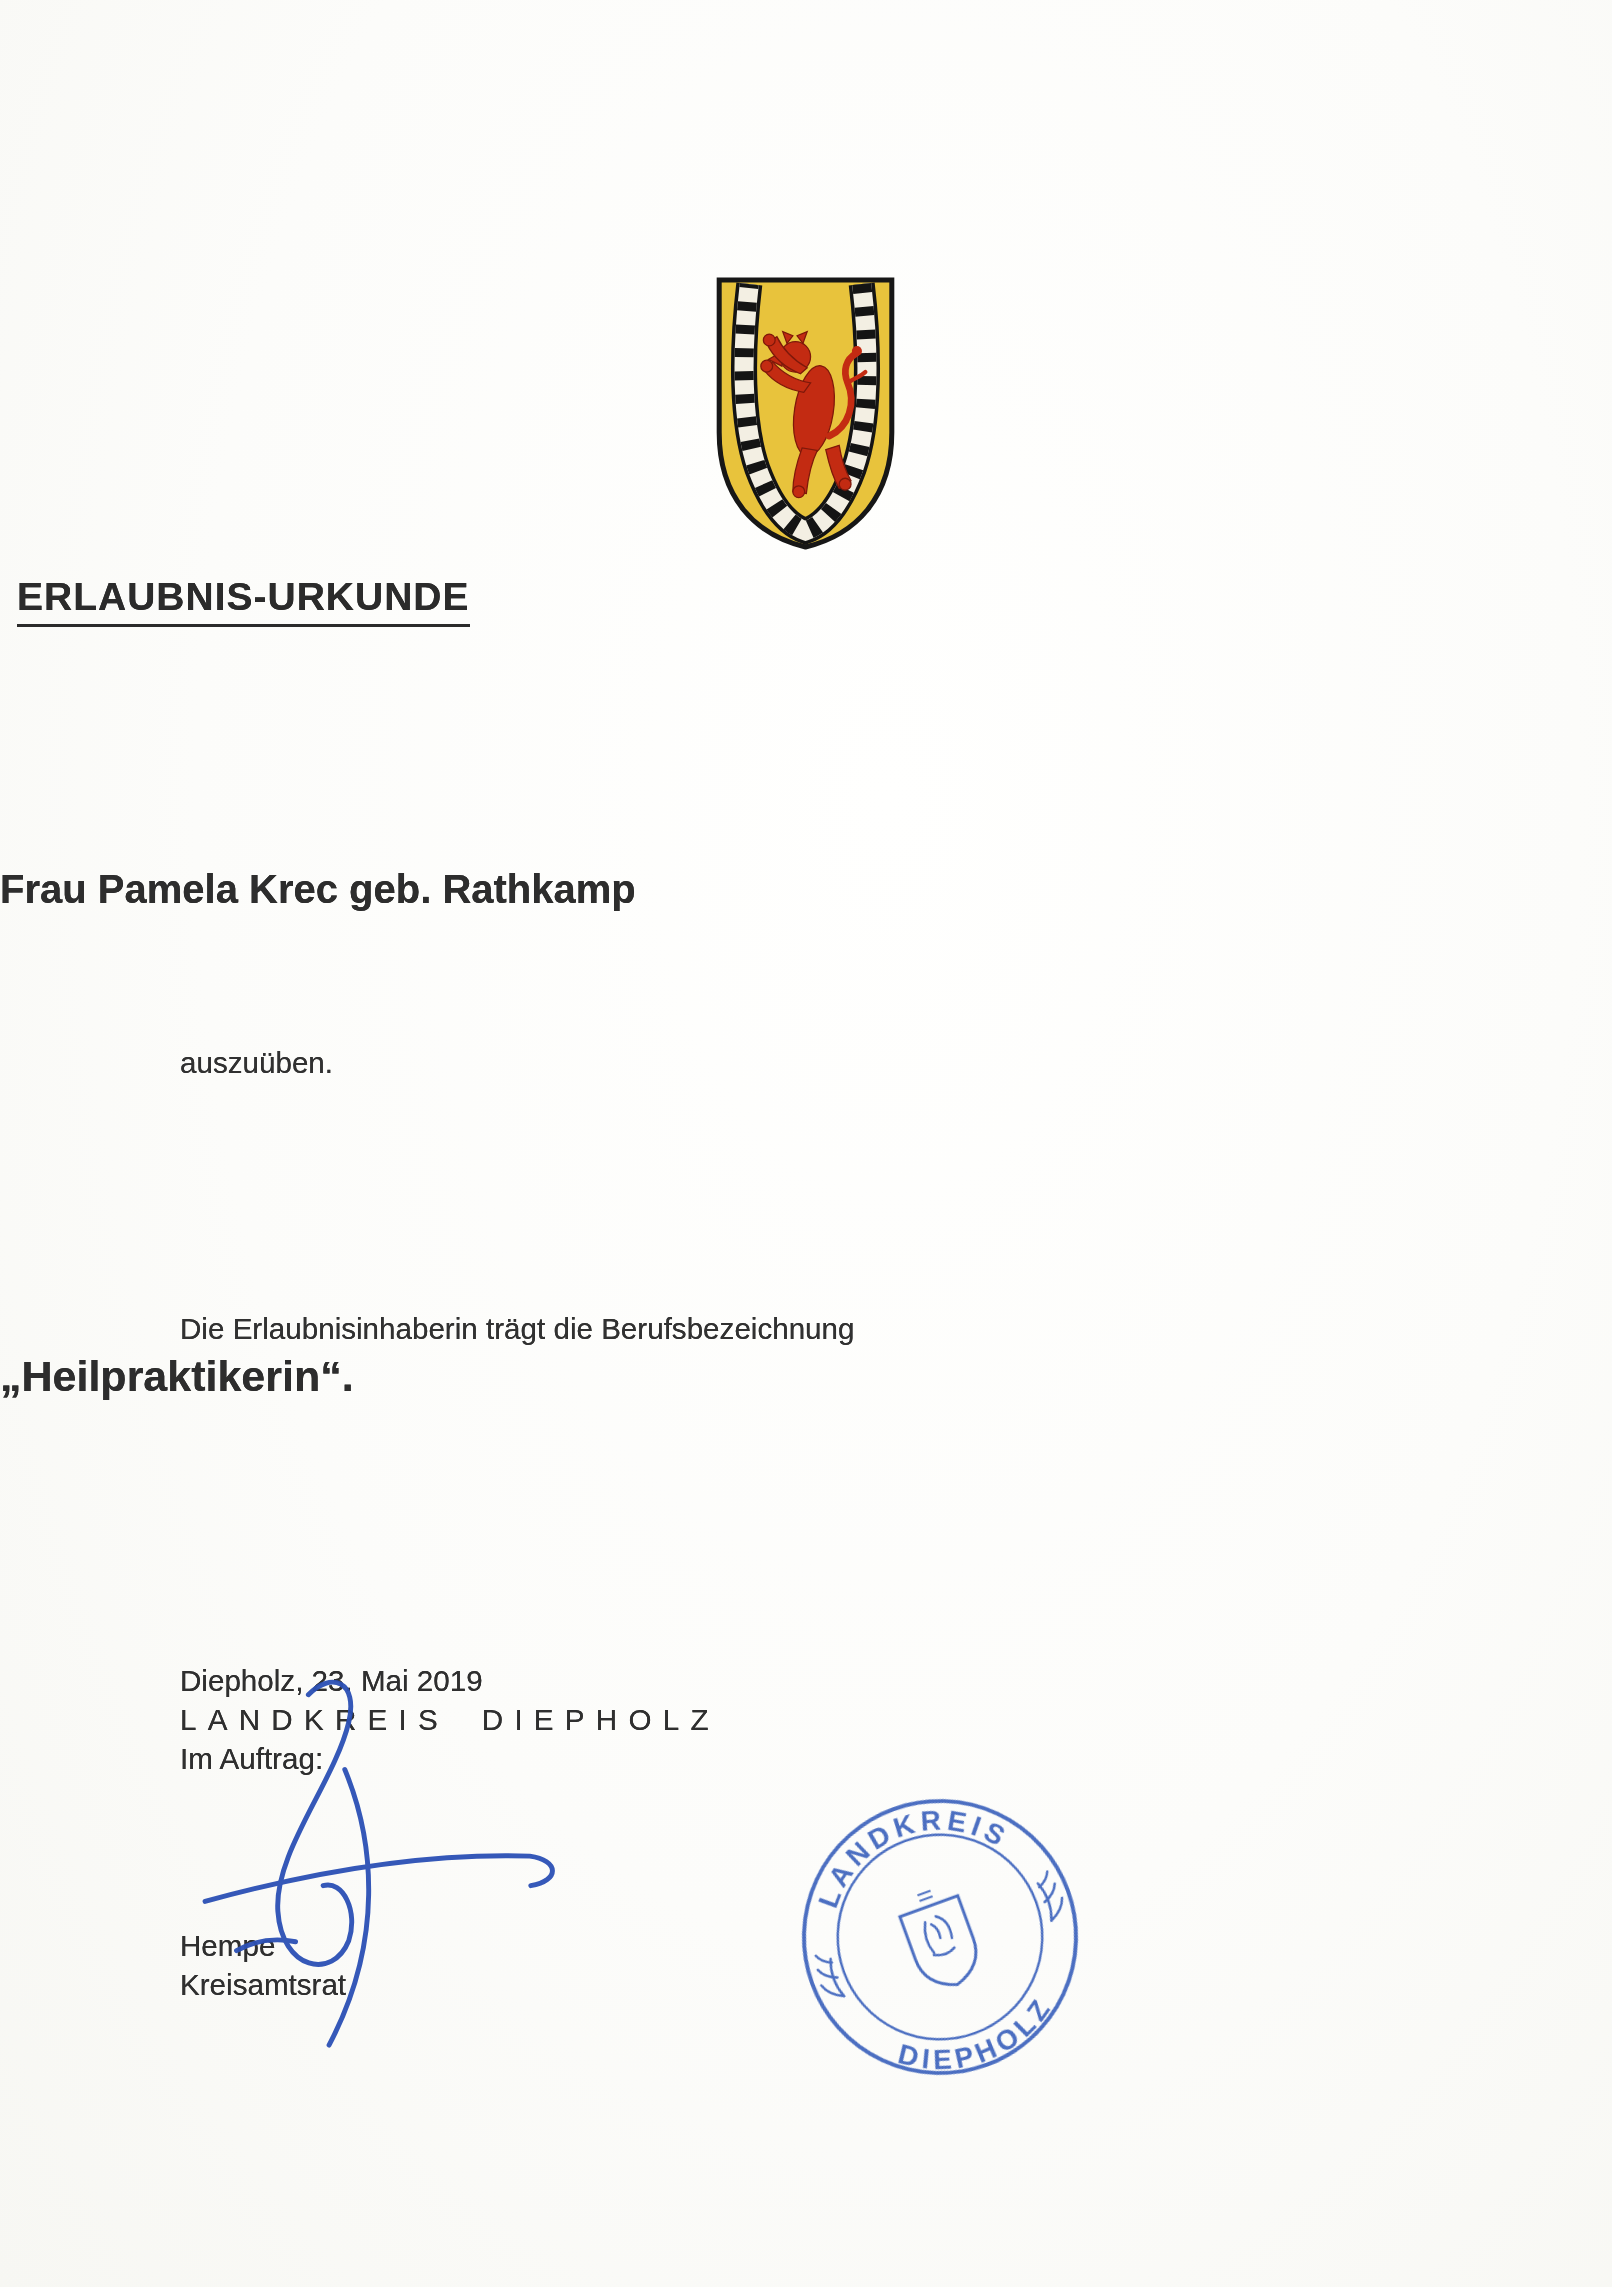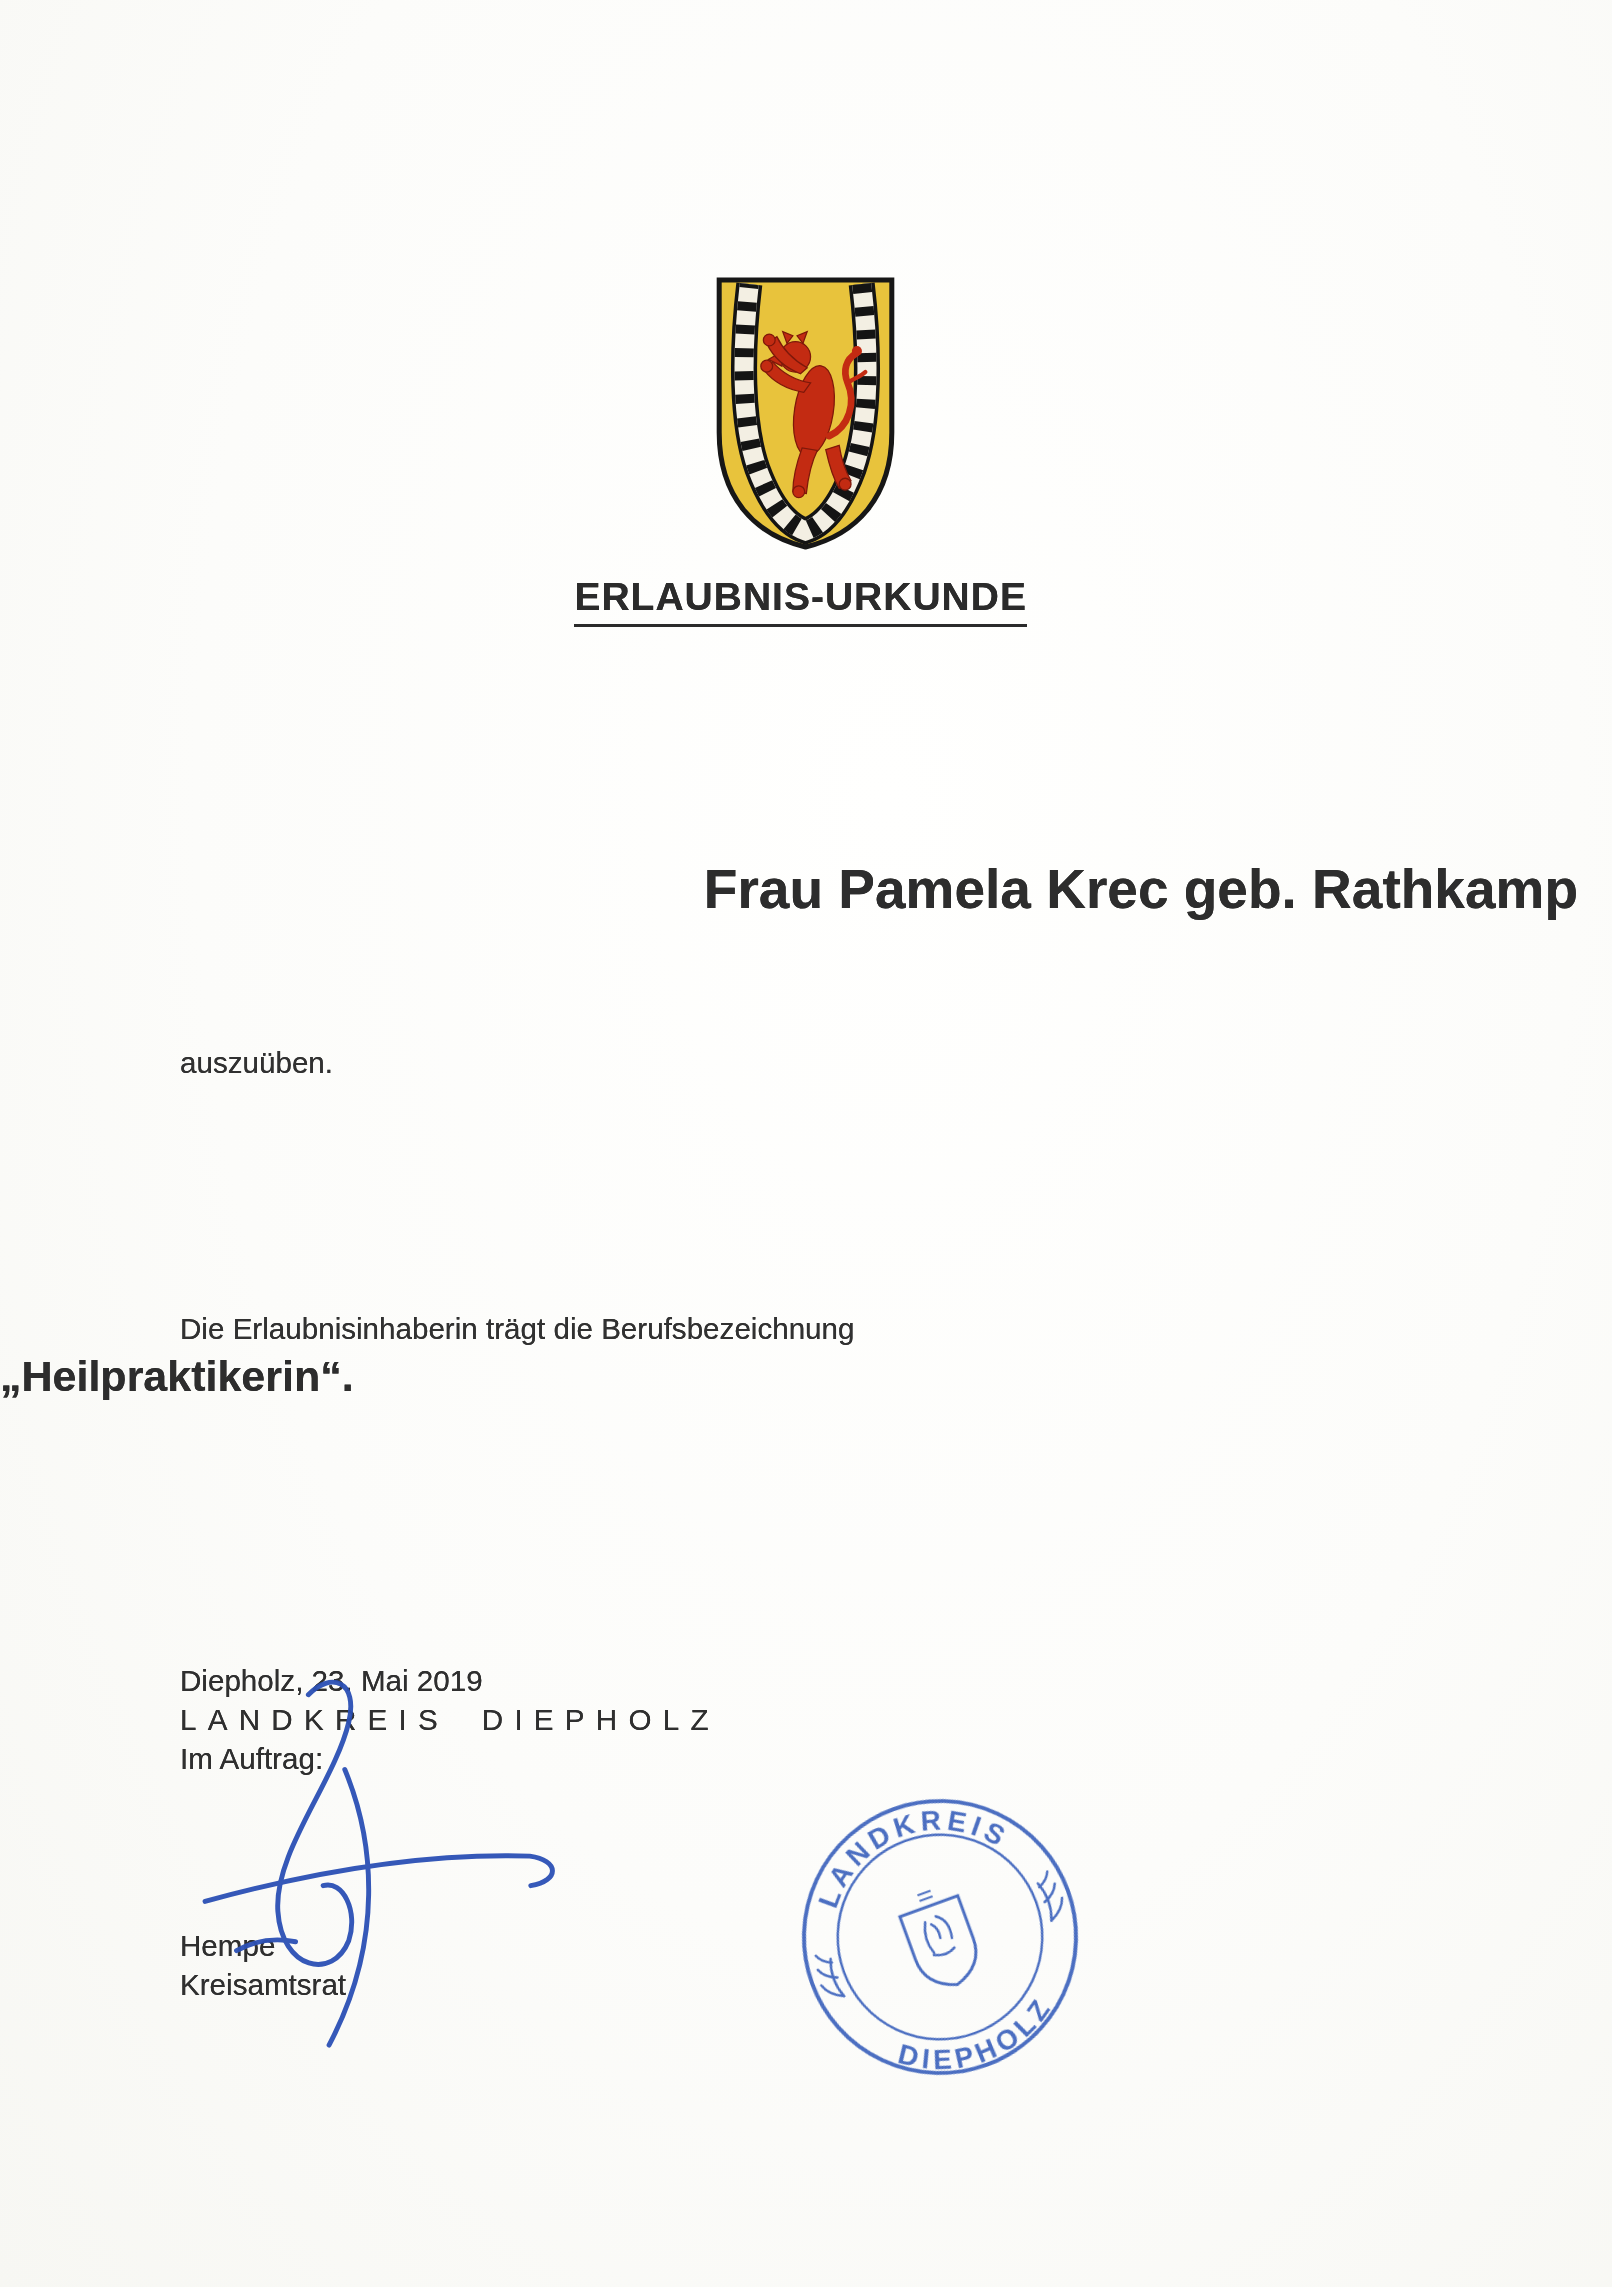--- a/index.html
+++ b/index.html
@@ -17,38 +17,38 @@
   .txt { text-shadow: 0 0 0.4px currentColor; }
 
   .coat-of-arms {
     position: absolute;
     left: 705px; top: 272px;
     width: 201px; height: 283px;
   }
 
   .doc-title {
     position: absolute;
-    left: 8px; right: 19.7px; top: 575px;
-    text-align: center;
+    left: 17px; right: 19.7px; top: 575px;
+    text-align: left;
     font-size: 39px;
     font-weight: bold;
     letter-spacing: 1px;
     color: #2b2b2b;
   }
   .doc-title span {
     display: inline-block;
     border-bottom: 3px solid #2b2b2b;
     padding-bottom: 4.9px;
   }
 
   .recipient {
     position: absolute;
     left: 0; right: 35px; top: 859px;
-    text-align: right;
-    font-size: 55px;
+    text-align: left;
+    font-size: 40px;
     font-weight: bold;
     line-height: 61px;
     color: #2d2d2d;
   }
 
   .body-par {
     position: absolute;
     left: 180px; top: 1042px;
     width: 1359px;
     font-size: 29.6px;

